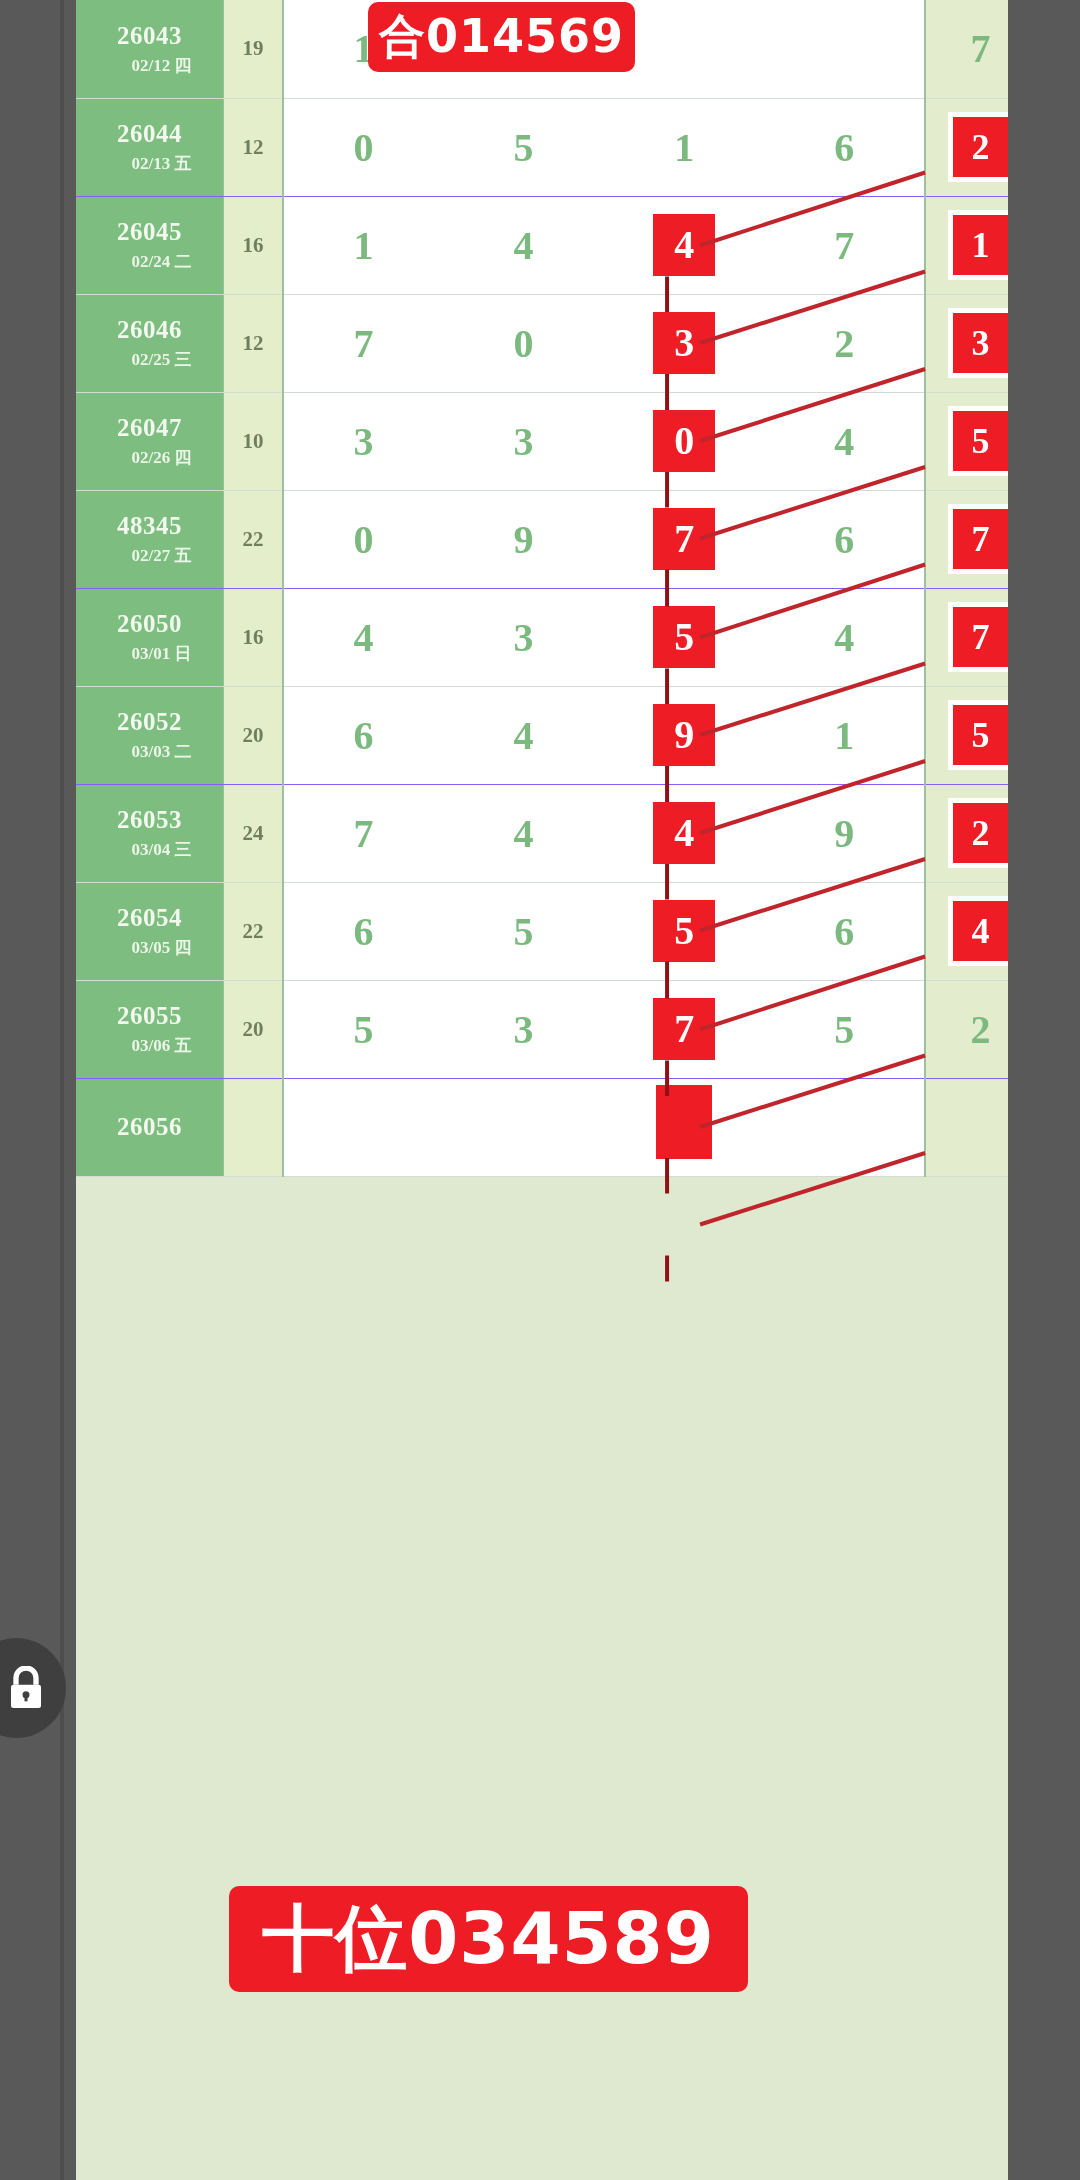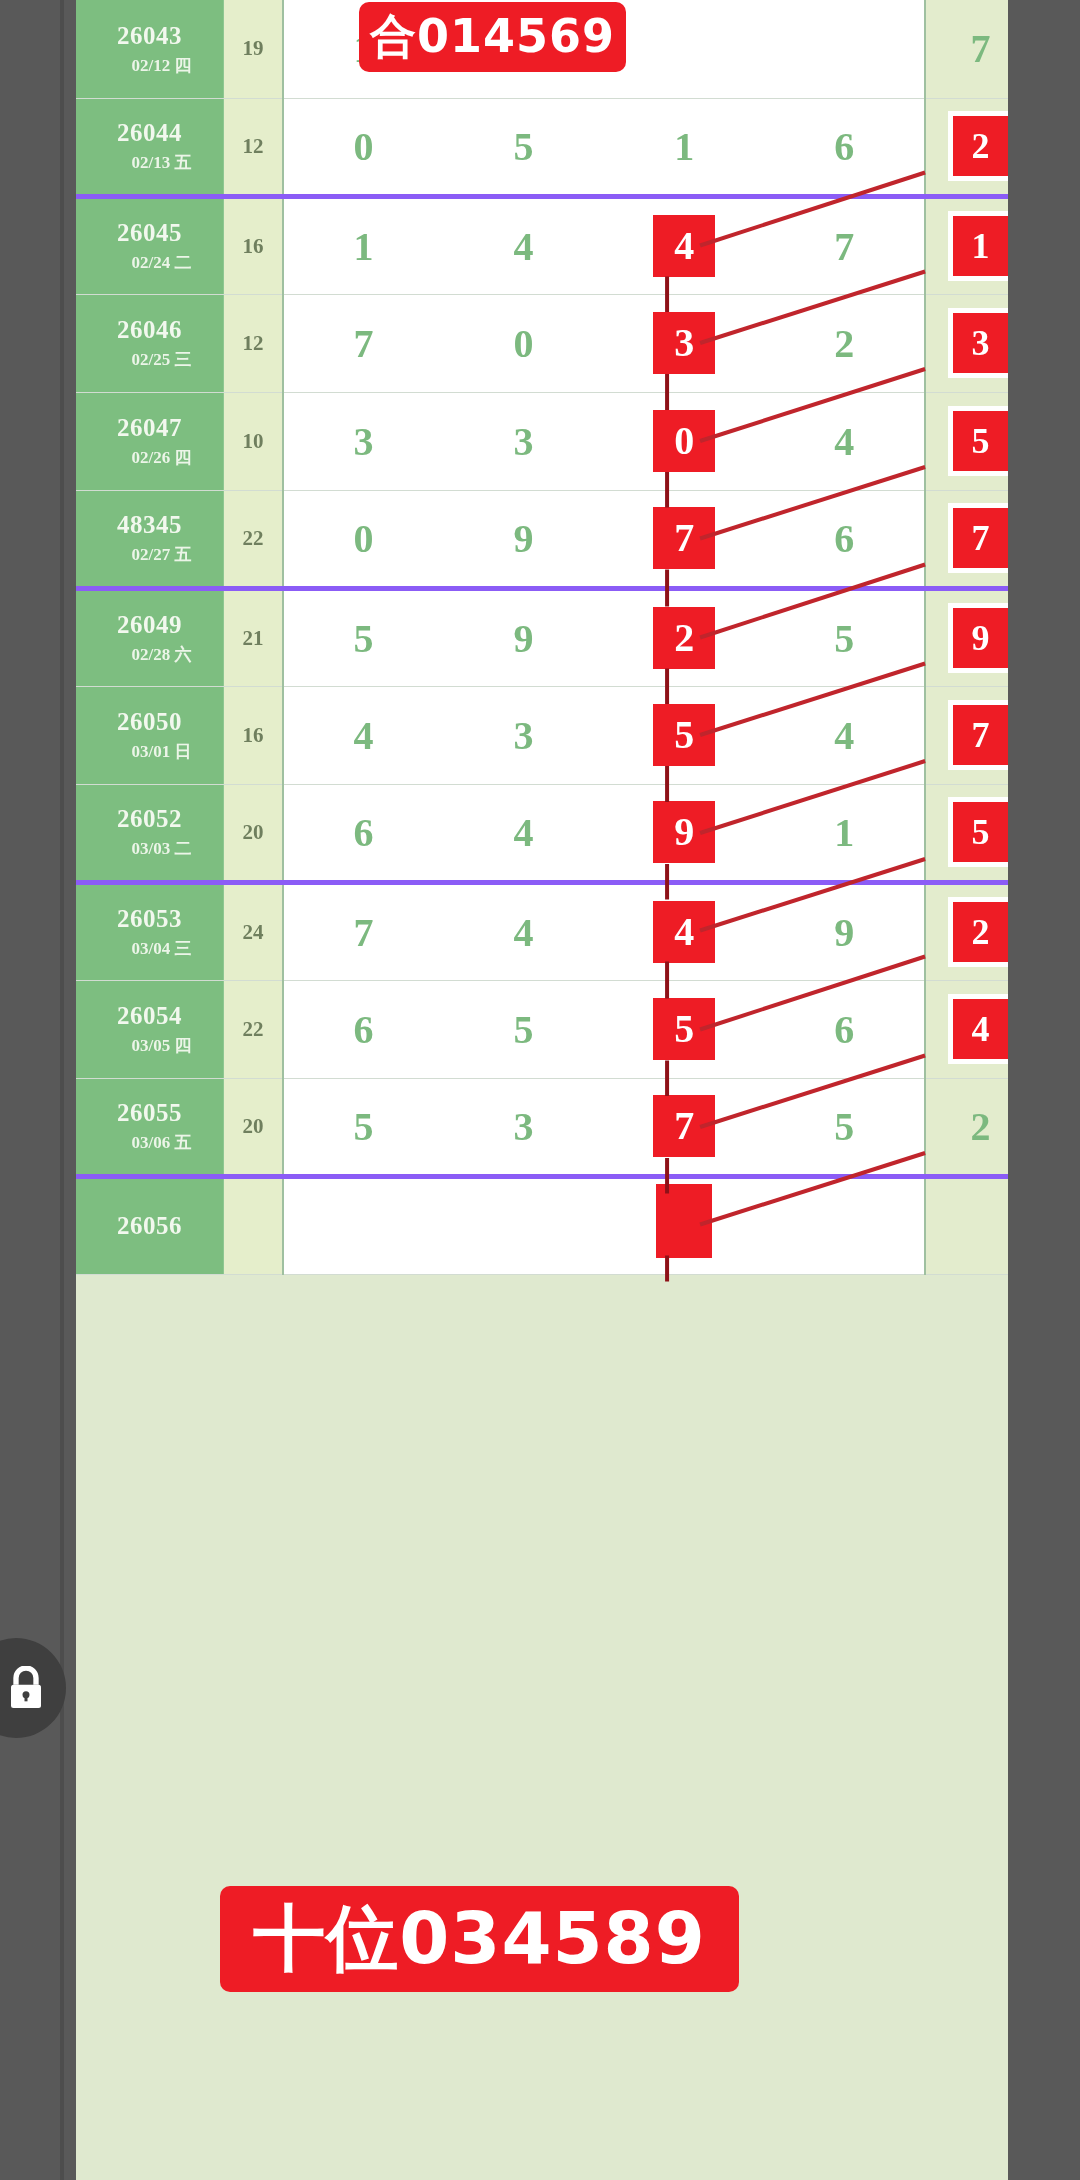--- a/index.html
+++ b/index.html
@@ -98,21 +98,21 @@
   
   td.tail {
     background: #e3eccd;
     color: #7cb97f;
     font-size: 40px;
     font-weight: 700;
     border-left: 2px solid #9fc0a0;
   }
 
   
-  tr.thick-bottom td { border-bottom: 5px solid #8b5cf6; }
+  tr.thick-bottom td { border-bottom: 1px solid #8b5cf6; }
 
   
   .chip {
     display: inline-flex;
     align-items: center;
     justify-content: center;
     width: 62px; height: 62px;
     background: #ee1c25;
     color: #fff;
     font-size: 40px;
@@ -140,20 +140,21 @@
     background: #ee1c25;
     color: #fff;
     font-family: "DejaVu Sans", "Liberation Sans", sans-serif;
     font-weight: 700;
     display: flex;
     align-items: center;
     justify-content: center;
     border-radius: 10px;
     z-index: 20;
     white-space: nowrap;
+    margin-left: 9px;
   }
   #banner-top {
     left: 283px; top: 2px;
     width: 267px; height: 70px;
     font-size: 46px;
     letter-spacing: 1px;
   }
   #banner-bottom {
     left: 144px; top: 1886px;
     width: 519px; height: 106px;
@@ -277,32 +278,20 @@
             <td class="issue">
               <span class="no">48345</span>
               <span class="dt">02/27 五</span>
             </td>
             <td class="sum">22</td>
             <td class="d">0</td>
             <td class="d">9</td>
             <td class="d"><span class="chip">7</span></td>
             <td class="d sep-right">6</td>
             <td class="tail"><span class="chip small">7</span></td>
-          </tr>
-          <tr>
-            <td class="issue">
-              <span class="no">26049</span>
-              <span class="dt">02/28 六</span>
-            </td>
-            <td class="sum">21</td>
-            <td class="d">5</td>
-            <td class="d">9</td>
-            <td class="d"><span class="chip">2</span></td>
-            <td class="d sep-right">5</td>
-            <td class="tail"><span class="chip small">9</span></td>
           </tr>
           <tr>
             <td class="issue">
               <span class="no">26050</span>
               <span class="dt">03/01 日</span>
             </td>
             <td class="sum">16</td>
             <td class="d">4</td>
             <td class="d">3</td>
             <td class="d"><span class="chip">5</span></td>

